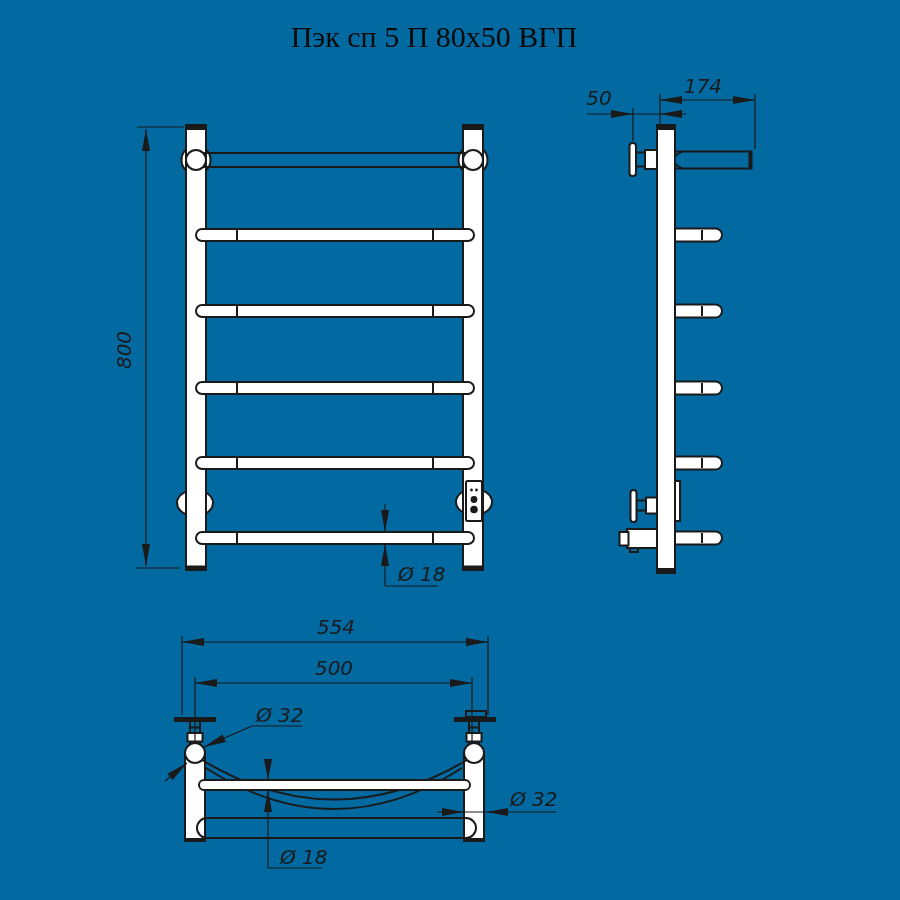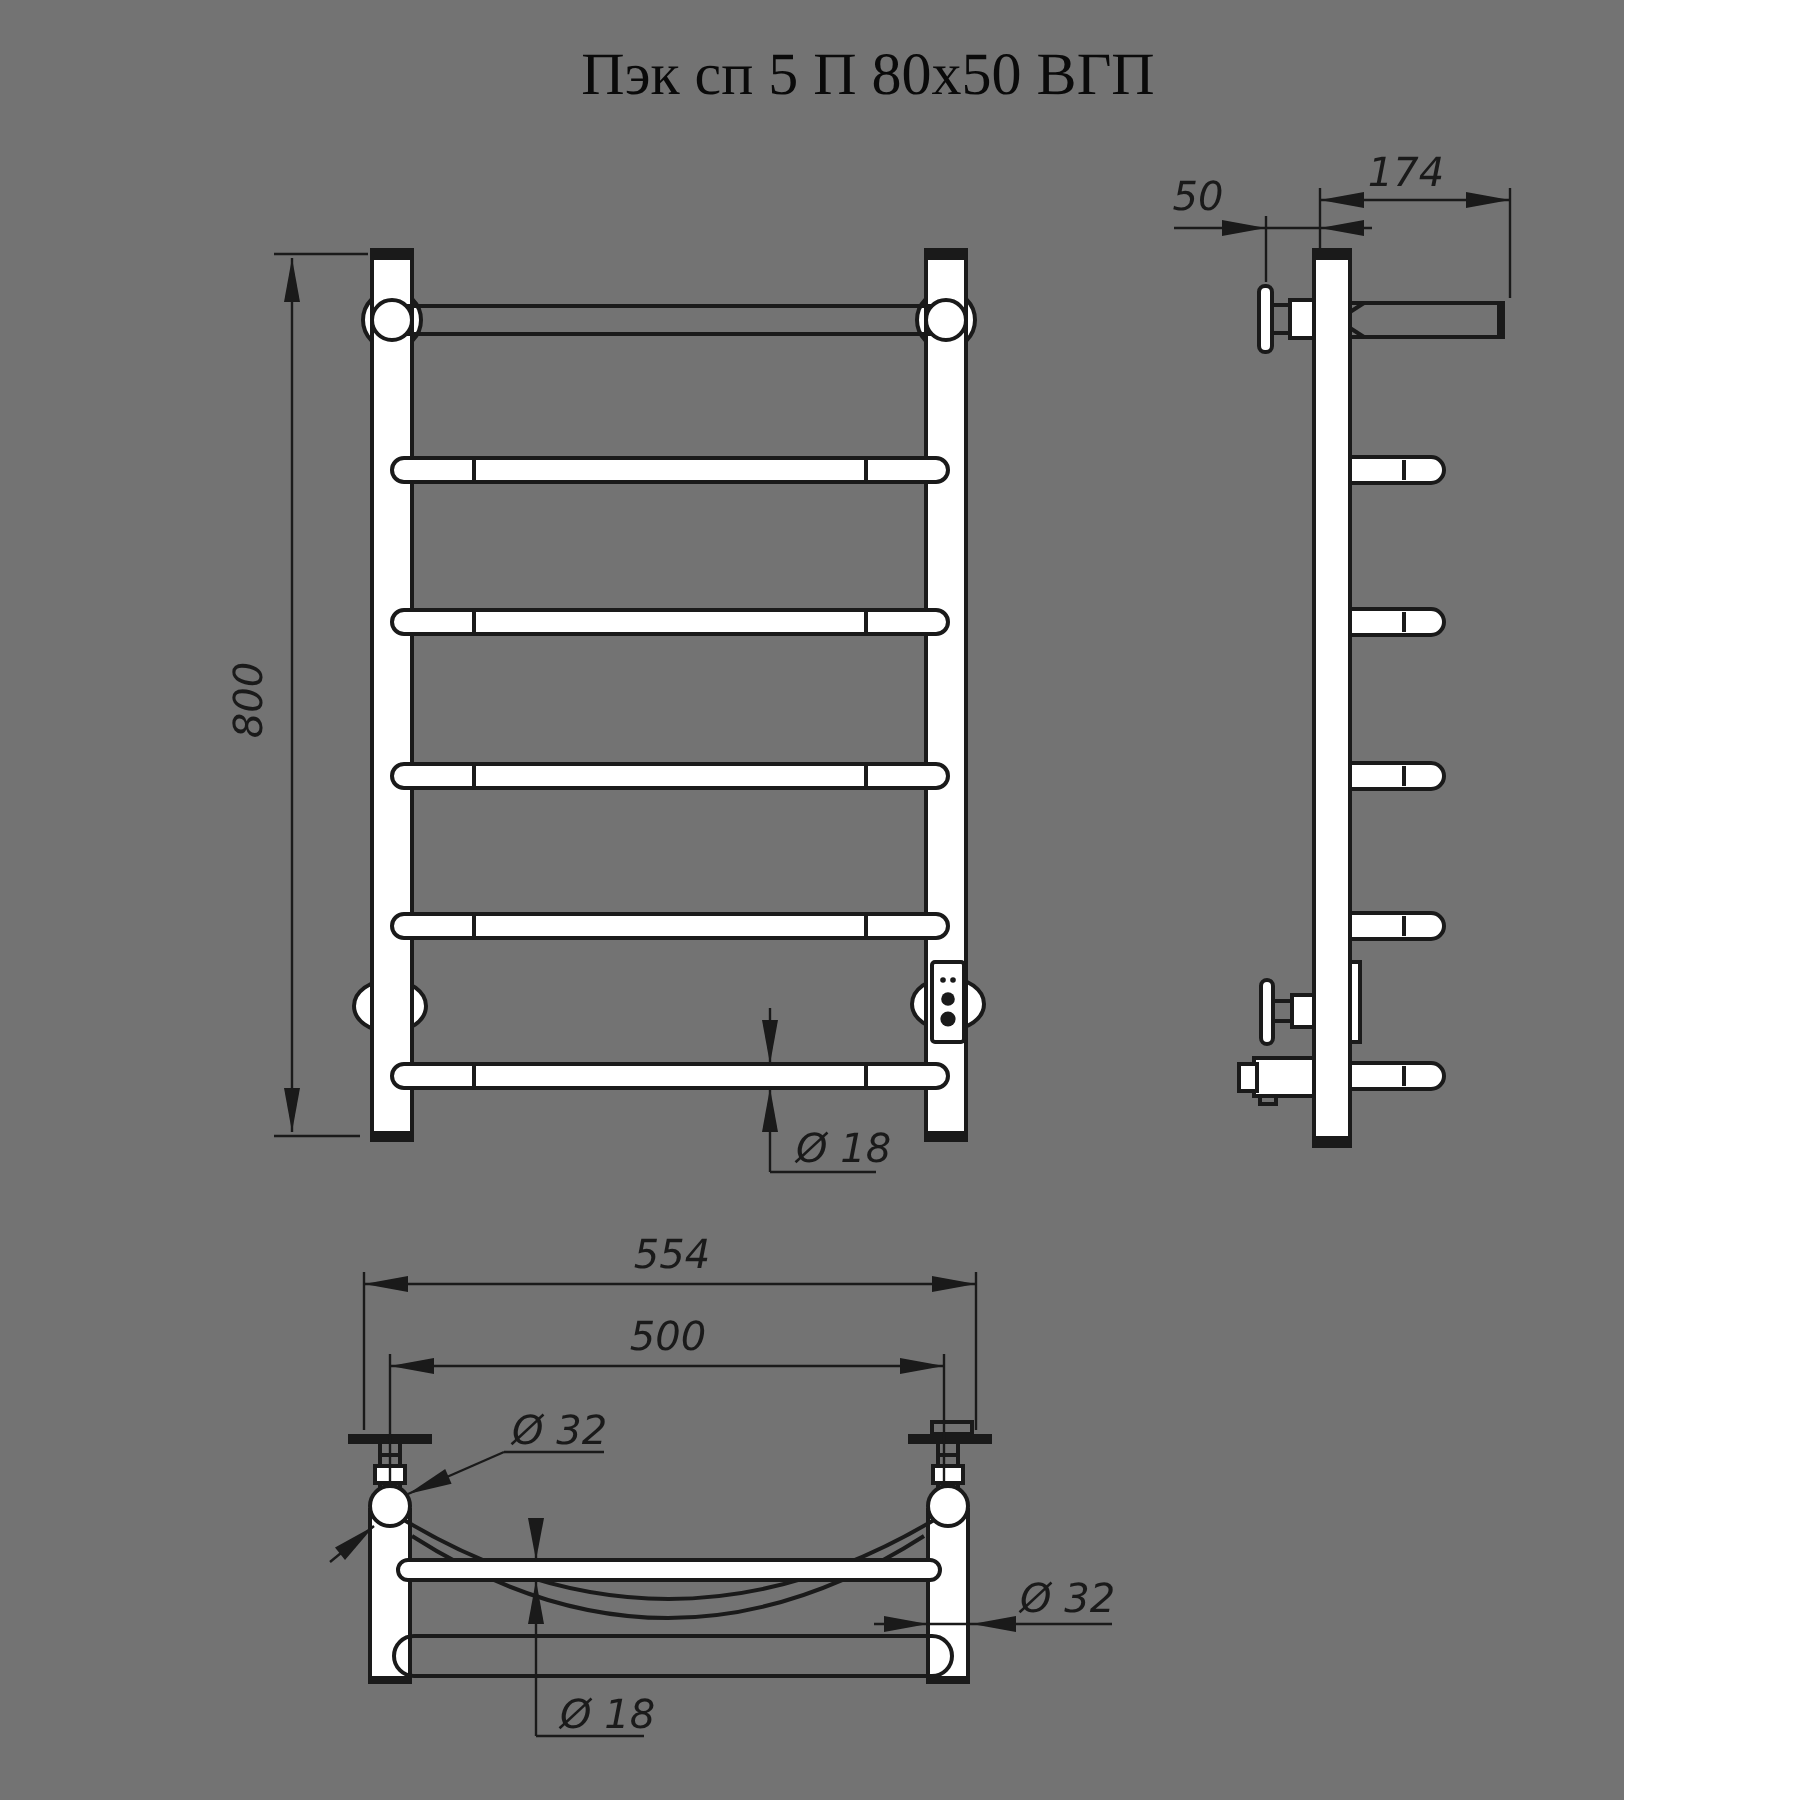--- a/index.html
+++ b/index.html
@@ -1,16 +1,16 @@
 <!DOCTYPE html>
 <html><head>
 <meta charset="utf-8">
 <style>
   html,body{margin:0;padding:0;background:#ffffff;}
-  .stage{position:relative;width:812px;height:900px;background:#737373;overflow:hidden;
+  .stage{position:relative;width:900px;height:900px;background:#0369a1;overflow:hidden;
          font-family:"DejaVu Sans",sans-serif;}
   svg{position:absolute;left:0;top:0;}
   .obj{stroke:#1a1a1a;stroke-width:2;fill:none;}
   .objf{stroke:#1a1a1a;stroke-width:2;fill:#ffffff;}
   .thick{stroke:#1a1a1a;stroke-width:5;fill:none;}
   .cap4{stroke:#1a1a1a;stroke-width:4;fill:none;}
   .dim{stroke:#1a1a1a;stroke-width:1.2;fill:none;}
   .arr{fill:#1a1a1a;stroke:none;}
   .dot{fill:#1a1a1a;stroke:none;}
   .dim-text{font-family:"DejaVu Sans",sans-serif;font-style:italic;font-size:20px;fill:#1a1a1a;}

